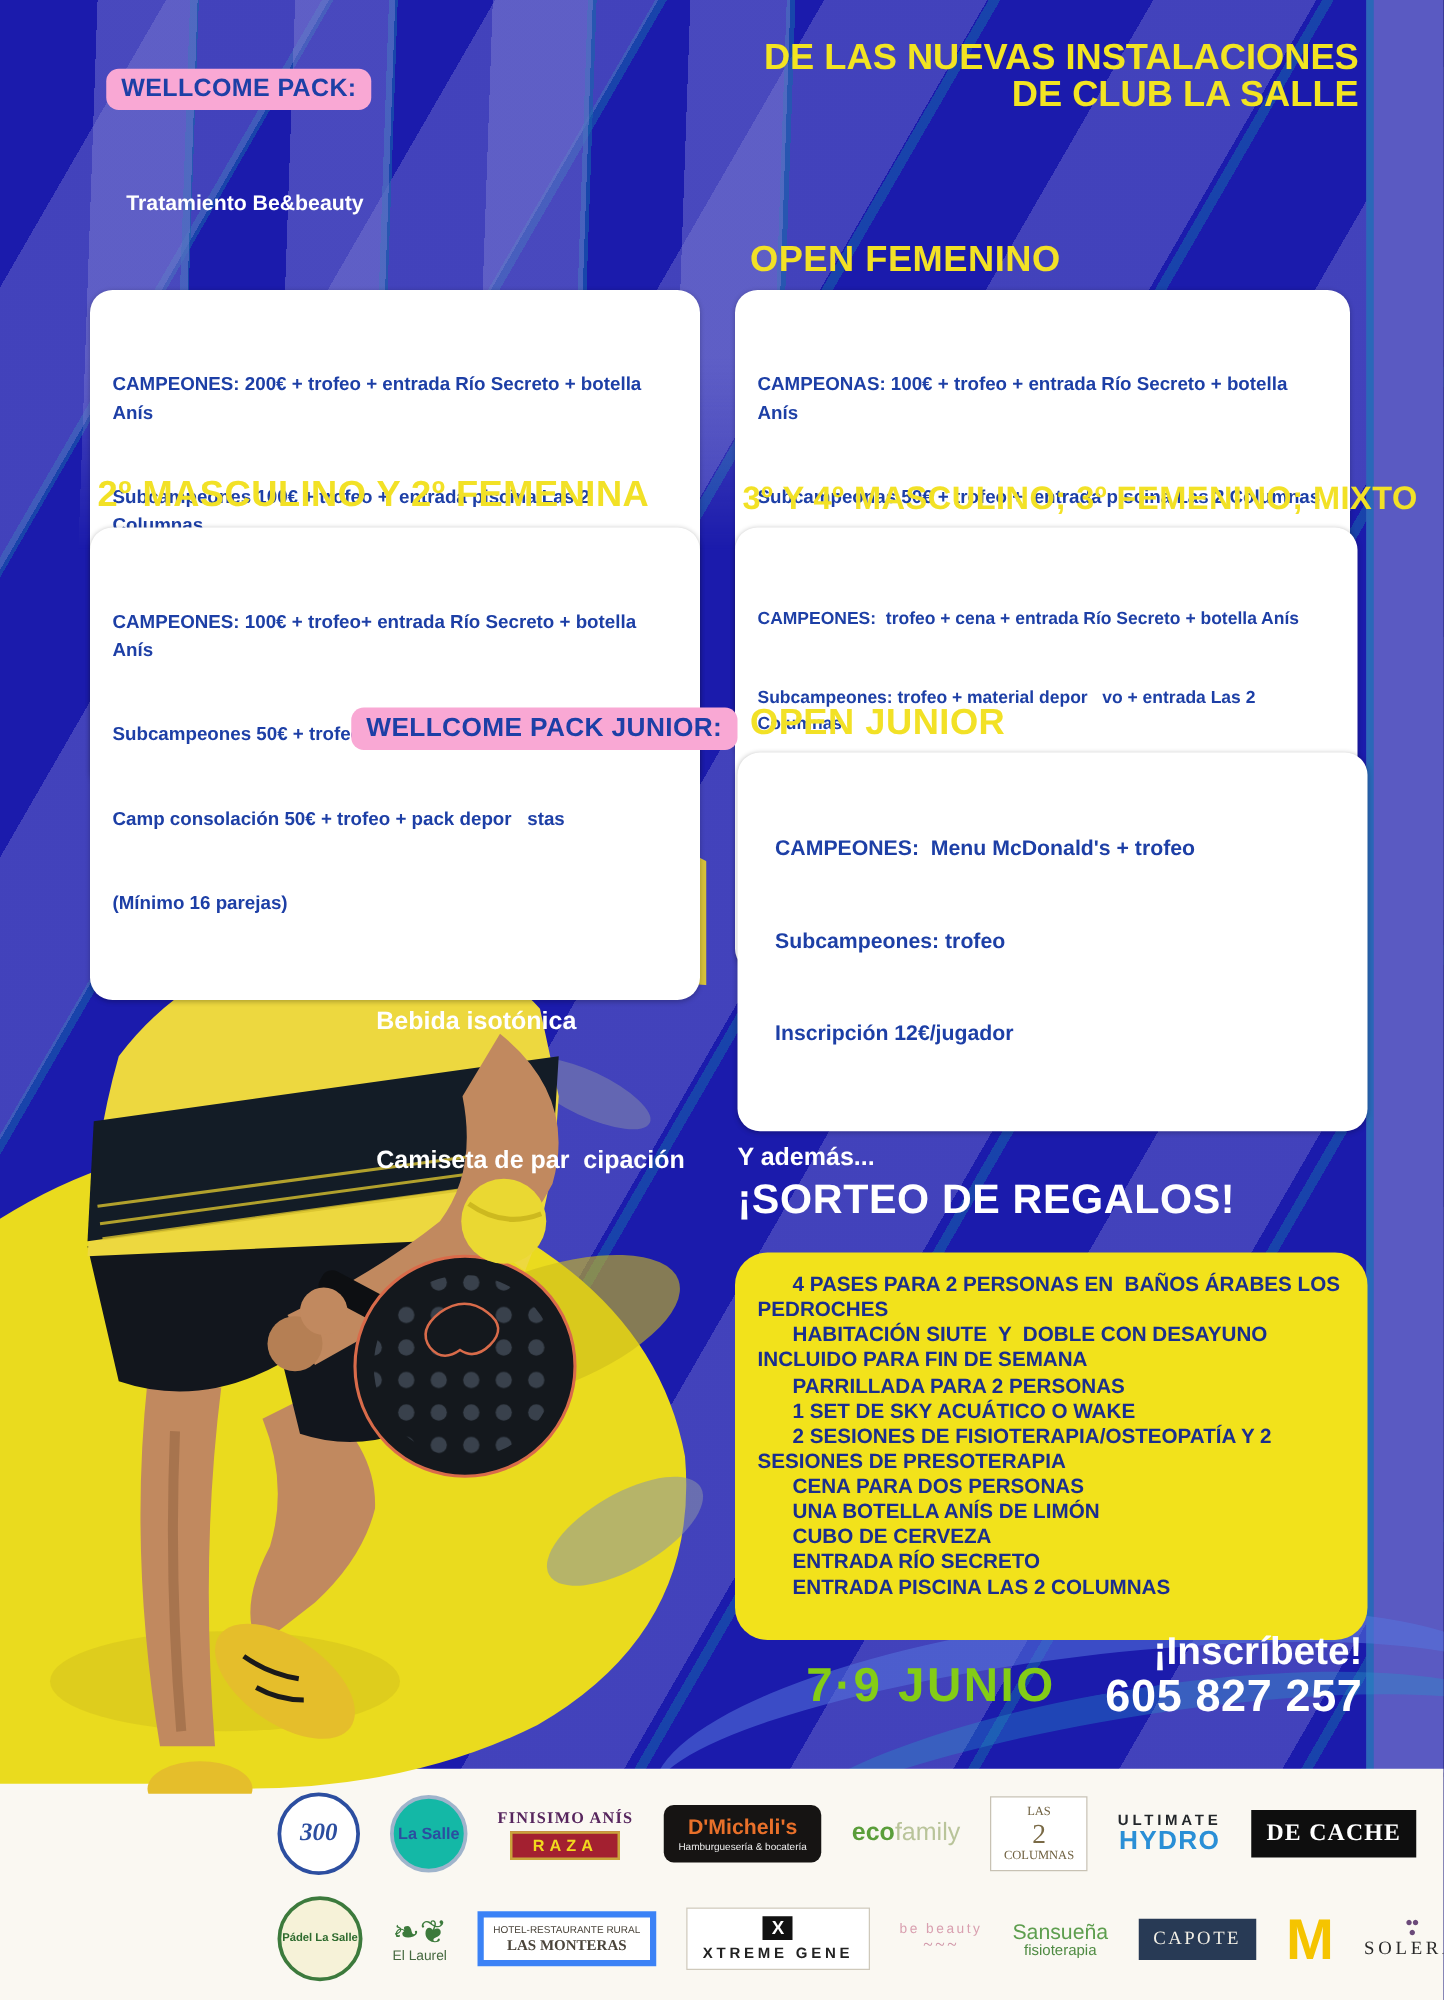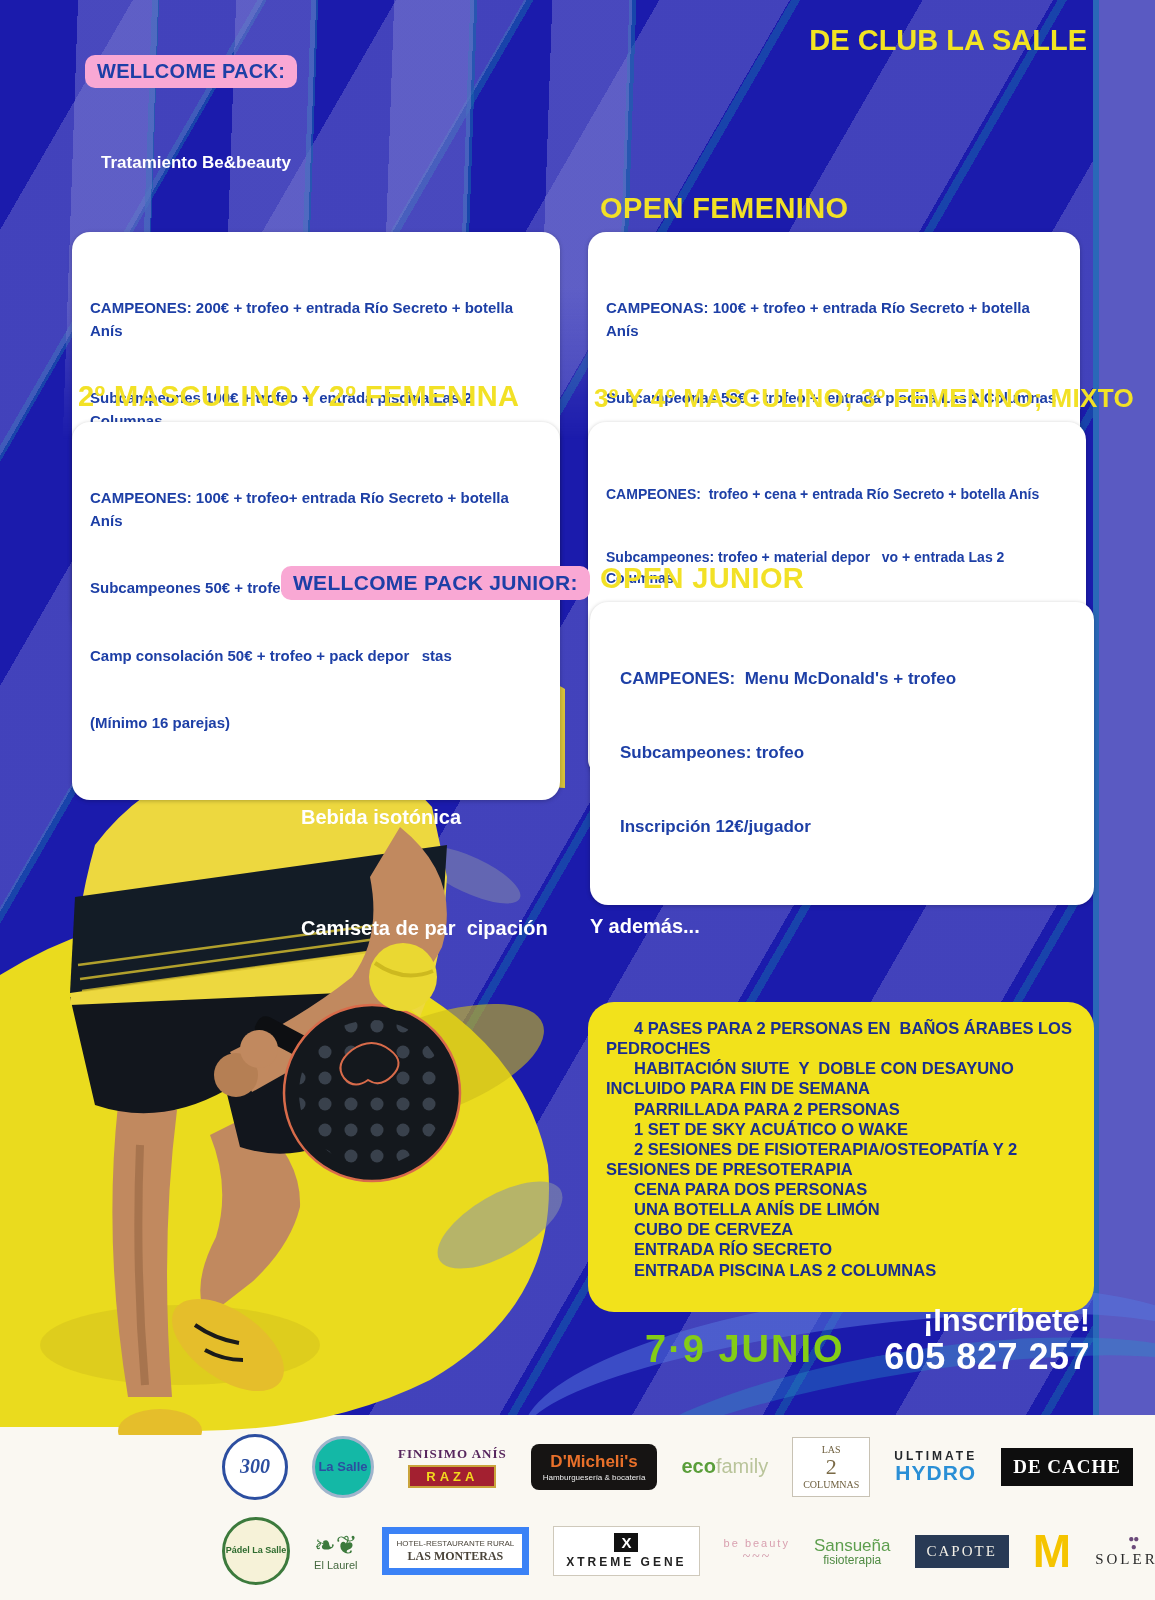--- a/index.html
+++ b/index.html
@@ -112,21 +112,21 @@
   .l-eco .a{color:#5a9e3a;font-weight:bold;}
   .l-eco .b{color:#b9c49a;}
   .l-2c{border:1px solid #c8c2b4;background:#fff;padding:6px 10px;color:#6e5f3e;font-family:"Liberation Serif",serif;font-size:10px;line-height:1.1;}
   .l-2c .big{font-size:22px;color:#7a6a46;}
   .l-uh .t1{color:#23272b;font-weight:bold;font-size:12px;letter-spacing:3px;}
   .l-uh .t2{color:#2a8fd6;font-weight:bold;font-size:21px;letter-spacing:1px;margin-top:-2px;}
   .l-dc{background:#0e0e0e;color:#fff;padding:8px 12px;font-size:19px;font-weight:bold;letter-spacing:1px;font-family:"Liberation Serif",serif;}
   .l-pls{width:62px;height:62px;background:#f6f2d8;border:3px solid #3c7a3c;color:#2e6b2e;font-size:9px;font-weight:bold;line-height:1.1;}
   .l-laurel .wr{color:#3c7a3c;font-size:26px;line-height:1;}
   .l-laurel .t{color:#44683f;font-size:11px;margin-top:1px;}
-  .l-mont{border:7px solid #3b82f6;background:#fff;padding:5px 8px;color:#4a443a;font-size:8px;line-height:1.2;}
+  .l-mont{border:5px solid #3b82f6;background:#fff;padding:5px 8px;color:#4a443a;font-size:8px;line-height:1.2;}
   .l-mont .big{font-family:"Liberation Serif",serif;font-size:12px;font-weight:bold;}
   .l-xg{border:1px solid #cfc9bb;background:#fff;padding:6px 12px;}
   .l-xg .x{background:#111;color:#fff;font-weight:bold;font-size:15px;padding:1px 7px;display:inline-block;}
   .l-xg .t{color:#222;font-weight:bold;font-size:12px;letter-spacing:3px;margin-top:3px;}
   .l-bb{color:#d9a0b0;font-size:11px;letter-spacing:2px;}
   .l-bb .sig{font-family:"Liberation Serif",serif;font-style:italic;font-size:14px;color:#cf93a6;}
   .l-sans{color:#5d9e4e;line-height:1;}
   .l-sans .t1{font-size:17px;}
   .l-sans .t2{font-size:12px;color:#4e8a42;}
   .l-cap{background:#283a55;color:#f2efe6;padding:8px 12px;font-family:"Liberation Serif",serif;font-size:15px;letter-spacing:2px;}
@@ -203,20 +203,21 @@
     <span class="chip">WELLCOME PACK:</span>
     <div class="wp-items">
       <div>Tratamiento Be&amp;beauty</div>
       <div>Invitación copa caseta Capote</div>
       <div>Bebida isotónica</div>
       <div>Camiseta de par  cipación</div>
     </div>
   </div>
 
   <div class="z title-block">
+    <div class="title-line2">DE LAS NUEVAS INSTALACIONES</div>
     <div class="title-line3">DE CLUB LA SALLE</div>
   </div>
 
   <div class="z white-box pos-om-b">
     <div>CAMPEONES: 200€ + trofeo + entrada Río Secreto + botella Anís</div>
     <div>Subcampeones 100€ + trofeo +  entrada piscina Las 2 Columnas</div>
     <div>Camp consolación 100€ + trofeo + pack depor   stas+</div>
     <div>(Mínimo 16 parejas)</div>
   </div>
 
@@ -262,20 +263,21 @@
 
   <div class="z notes">
     <p>*Si hay menos parejas de las previstas se des  nará el 100% de la inscripciones a reparto en premios ( 50% campeón, 25% sub y 25% consolación)</p>
     <p>*La organización se reserva el derecho de modificar los premios o categorías sin previo aviso según la par  cipación</p>
     <p>*El precio de par  cipar en una categoria será de 15€/jugador</p>
     <p>*El precio de par  cipar en dos categorias será de 25€/jugador</p>
   </div>
 
   <div class="z sorteo">
     <div class="sorteo-intro">Y además...</div>
+    <div class="sorteo-title">¡SORTEO DE REGALOS!</div>
   </div>
 
   <div class="z prize-box">
     <p>4 PASES PARA 2 PERSONAS EN  BAÑOS ÁRABES LOS PEDROCHES</p>
     <p>HABITACIÓN SIUTE  Y  DOBLE CON DESAYUNO INCLUIDO PARA FIN DE SEMANA</p>
     <p>PARRILLADA PARA 2 PERSONAS</p>
     <p>1 SET DE SKY ACUÁTICO O WAKE</p>
     <p>2 SESIONES DE FISIOTERAPIA/OSTEOPATÍA Y 2 SESIONES DE PRESOTERAPIA</p>
     <p>CENA PARA DOS PERSONAS</p>
     <p>UNA BOTELLA ANÍS DE LIMÓN</p>

